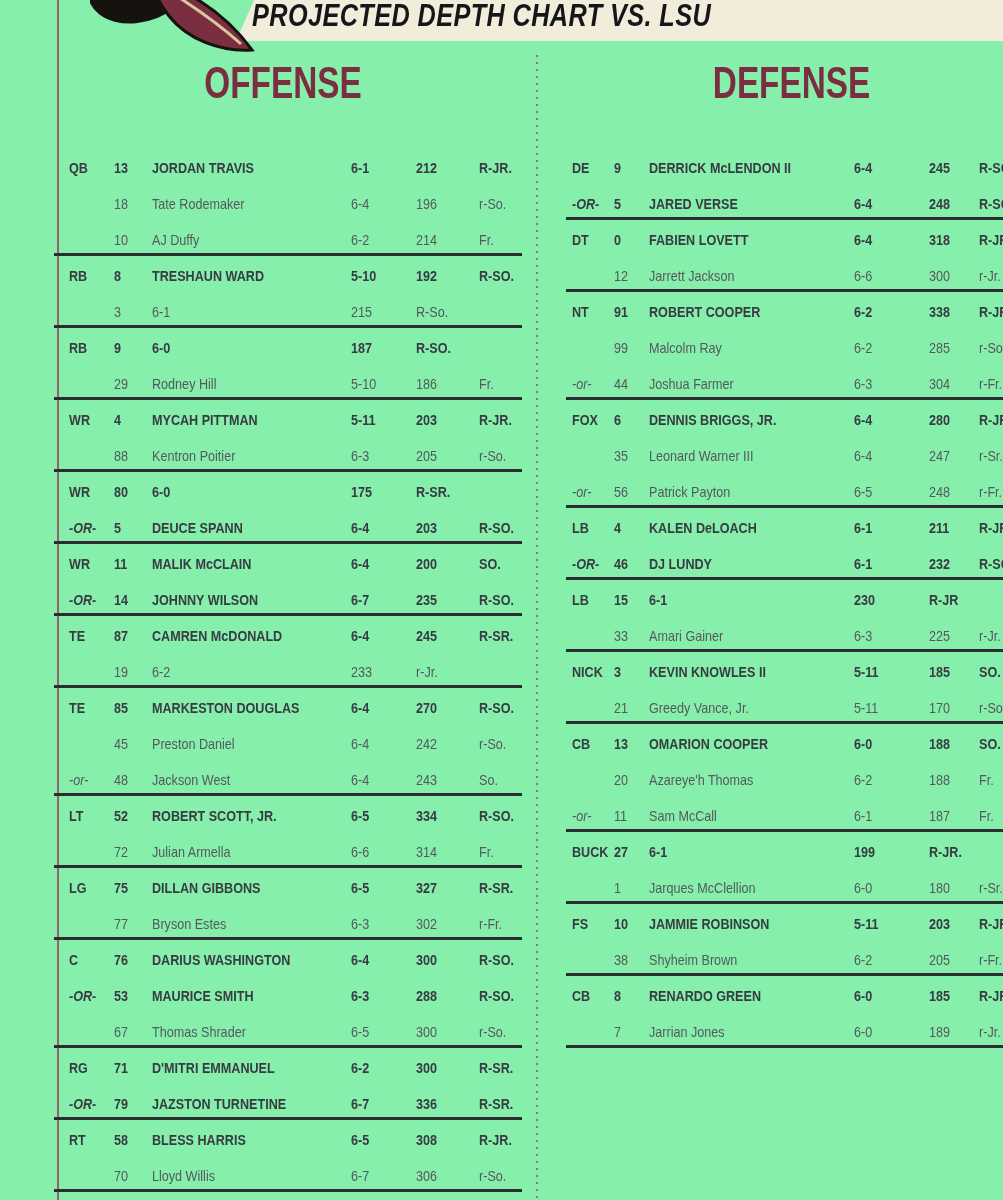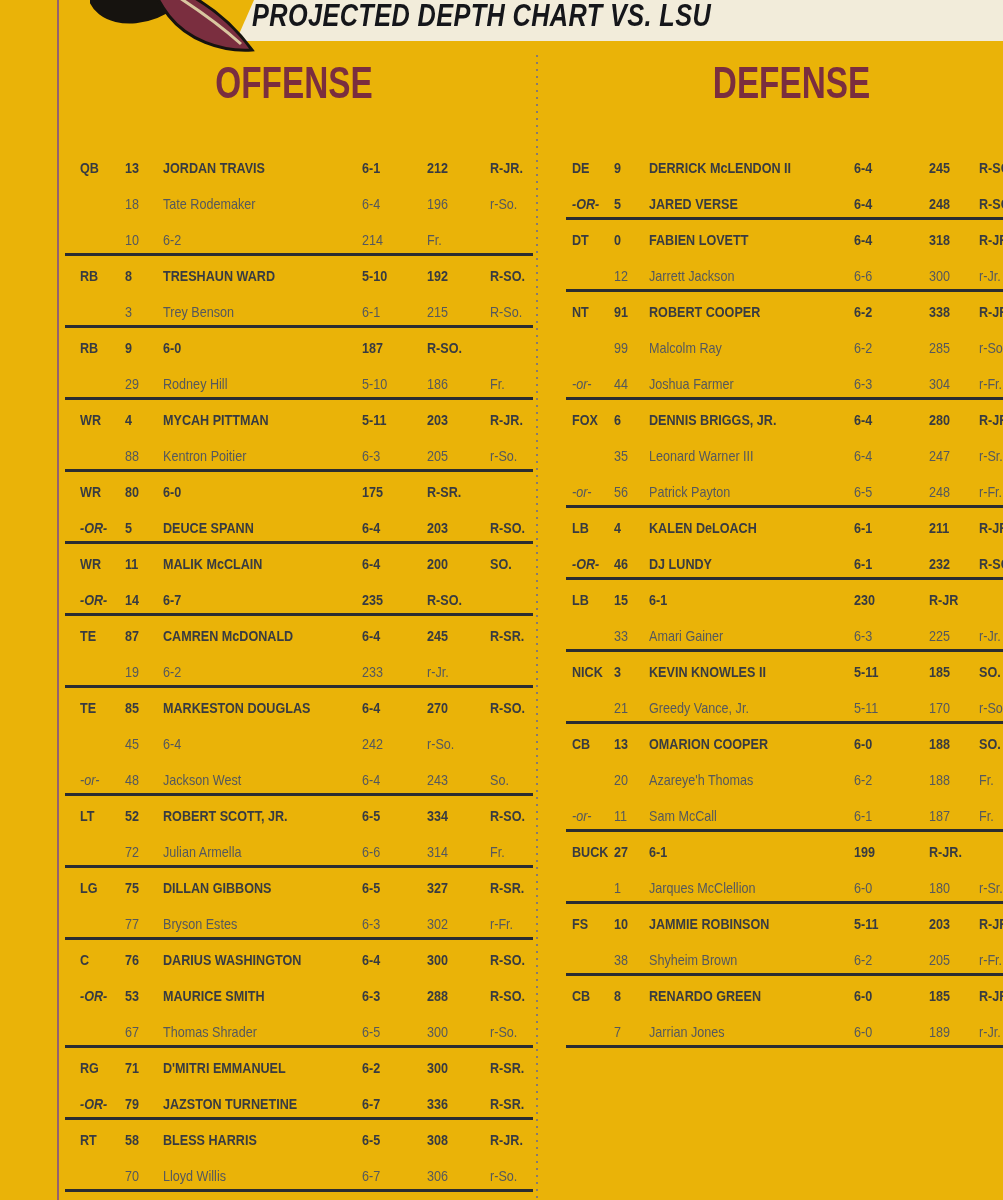--- a/index.html
+++ b/index.html
@@ -1,36 +1,36 @@
 <!DOCTYPE html>
 <html><head>
 <meta charset="utf-8">
 <style>
   html,body { margin:0; padding:0; background:#ffffff; }
   .page {
-    position:relative; width:1003px; height:1200px; background:#eab308;
+    position:relative; width:1003px; height:1200px; background:#86efac;
     overflow:hidden; font-family:"Liberation Sans", sans-serif;
   }
   .left-rule { position:absolute; left:57px; top:0; width:2px; height:1200px; background:#96626d; }
   .header-band {
     position:absolute; top:0; left:0; width:1003px; height:41px; background:#f2ecda;
     clip-path: polygon(254px 0, 1003px 0, 1003px 41px, 236px 41px);
   }
   .logo { position:absolute; left:90px; top:-48px; }
   .title {
     position:absolute; left:252px; top:-3px; white-space:nowrap;
     font-size:32px; font-weight:bold; font-style:italic; color:#15161a;
     transform:scaleX(0.79); transform-origin:0 0; letter-spacing:0.5px;
   }
   .divider {
     position:absolute; left:536px; top:55px; width:2px; height:1145px;
     background-image:repeating-linear-gradient(to bottom,#877a72 0px,#877a72 2px,transparent 2px,transparent 7px);
   }
   .col { position:absolute; top:57px; padding-top:93px; box-sizing:border-box; }
-  .col-offense { left:63px;  width:462px; }
+  .col-offense { left:52px;  width:462px; }
   .col-defense { left:564px; width:455px; }
   .col h2 {
     position:absolute; top:2px; left:0; right:0; margin:0; text-align:center;
     font-size:45px; line-height:47px; font-weight:bold; color:#7a2e3f;
     transform:scaleX(0.74); transform-origin:50% 0; letter-spacing:0px;
   }
   .group { position:relative; }
   .group::after { content:""; position:absolute; left:2px; right:0; bottom:2px; height:3px; background:#2b2d31; }
   .col-offense .group::after { right:-8px; }
   .row { display:grid; height:36px; line-height:36px; font-size:15px; color:#55585d; }
@@ -78,38 +78,38 @@
             <span class="cell pos"><span class="tx"></span></span>
             <span class="cell num"><span class="tx">18</span></span>
             <span class="cell name"><span class="tx">Tate Rodemaker</span></span>
             <span class="cell ht"><span class="tx">6-4</span></span>
             <span class="cell wt"><span class="tx">196</span></span>
             <span class="cell cls"><span class="tx">r-So.</span></span>
           </div>
           <div class="row">
             <span class="cell pos"><span class="tx"></span></span>
             <span class="cell num"><span class="tx">10</span></span>
+            <span class="cell name"><span class="tx">AJ Duffy</span></span>
             <span class="cell ht"><span class="tx">6-2</span></span>
             <span class="cell wt"><span class="tx">214</span></span>
             <span class="cell cls"><span class="tx">Fr.</span></span>
           </div>
         </div>
         <div class="group">
           <div class="row starter">
             <span class="cell pos"><span class="tx">RB</span></span>
             <span class="cell num"><span class="tx">8</span></span>
             <span class="cell name"><span class="tx">TRESHAUN WARD</span></span>
             <span class="cell ht"><span class="tx">5-10</span></span>
             <span class="cell wt"><span class="tx">192</span></span>
             <span class="cell cls"><span class="tx">R-SO.</span></span>
           </div>
           <div class="row">
             <span class="cell pos"><span class="tx"></span></span>
             <span class="cell num"><span class="tx">3</span></span>
-            <span class="cell name"><span class="tx">Trey Benson</span></span>
             <span class="cell ht"><span class="tx">6-1</span></span>
             <span class="cell wt"><span class="tx">215</span></span>
             <span class="cell cls"><span class="tx">R-So.</span></span>
           </div>
         </div>
         <div class="group">
           <div class="row starter">
             <span class="cell pos"><span class="tx">RB</span></span>
             <span class="cell num"><span class="tx">9</span></span>
             <span class="cell ht"><span class="tx">6-0</span></span>
@@ -165,20 +165,21 @@
             <span class="cell pos"><span class="tx">WR</span></span>
             <span class="cell num"><span class="tx">11</span></span>
             <span class="cell name"><span class="tx">MALIK McCLAIN</span></span>
             <span class="cell ht"><span class="tx">6-4</span></span>
             <span class="cell wt"><span class="tx">200</span></span>
             <span class="cell cls"><span class="tx">SO.</span></span>
           </div>
           <div class="row starter">
             <span class="cell pos or"><span class="tx">-OR-</span></span>
             <span class="cell num"><span class="tx">14</span></span>
+            <span class="cell name"><span class="tx">JOHNNY WILSON</span></span>
             <span class="cell ht"><span class="tx">6-7</span></span>
             <span class="cell wt"><span class="tx">235</span></span>
             <span class="cell cls"><span class="tx">R-SO.</span></span>
           </div>
         </div>
         <div class="group">
           <div class="row starter">
             <span class="cell pos"><span class="tx">TE</span></span>
             <span class="cell num"><span class="tx">87</span></span>
             <span class="cell name"><span class="tx">CAMREN McDONALD</span></span>
@@ -199,20 +200,21 @@
             <span class="cell pos"><span class="tx">TE</span></span>
             <span class="cell num"><span class="tx">85</span></span>
             <span class="cell name"><span class="tx">MARKESTON DOUGLAS</span></span>
             <span class="cell ht"><span class="tx">6-4</span></span>
             <span class="cell wt"><span class="tx">270</span></span>
             <span class="cell cls"><span class="tx">R-SO.</span></span>
           </div>
           <div class="row">
             <span class="cell pos"><span class="tx"></span></span>
             <span class="cell num"><span class="tx">45</span></span>
+            <span class="cell name"><span class="tx">Preston Daniel</span></span>
             <span class="cell ht"><span class="tx">6-4</span></span>
             <span class="cell wt"><span class="tx">242</span></span>
             <span class="cell cls"><span class="tx">r-So.</span></span>
           </div>
           <div class="row">
             <span class="cell pos or"><span class="tx">-or-</span></span>
             <span class="cell num"><span class="tx">48</span></span>
             <span class="cell name"><span class="tx">Jackson West</span></span>
             <span class="cell ht"><span class="tx">6-4</span></span>
             <span class="cell wt"><span class="tx">243</span></span>

